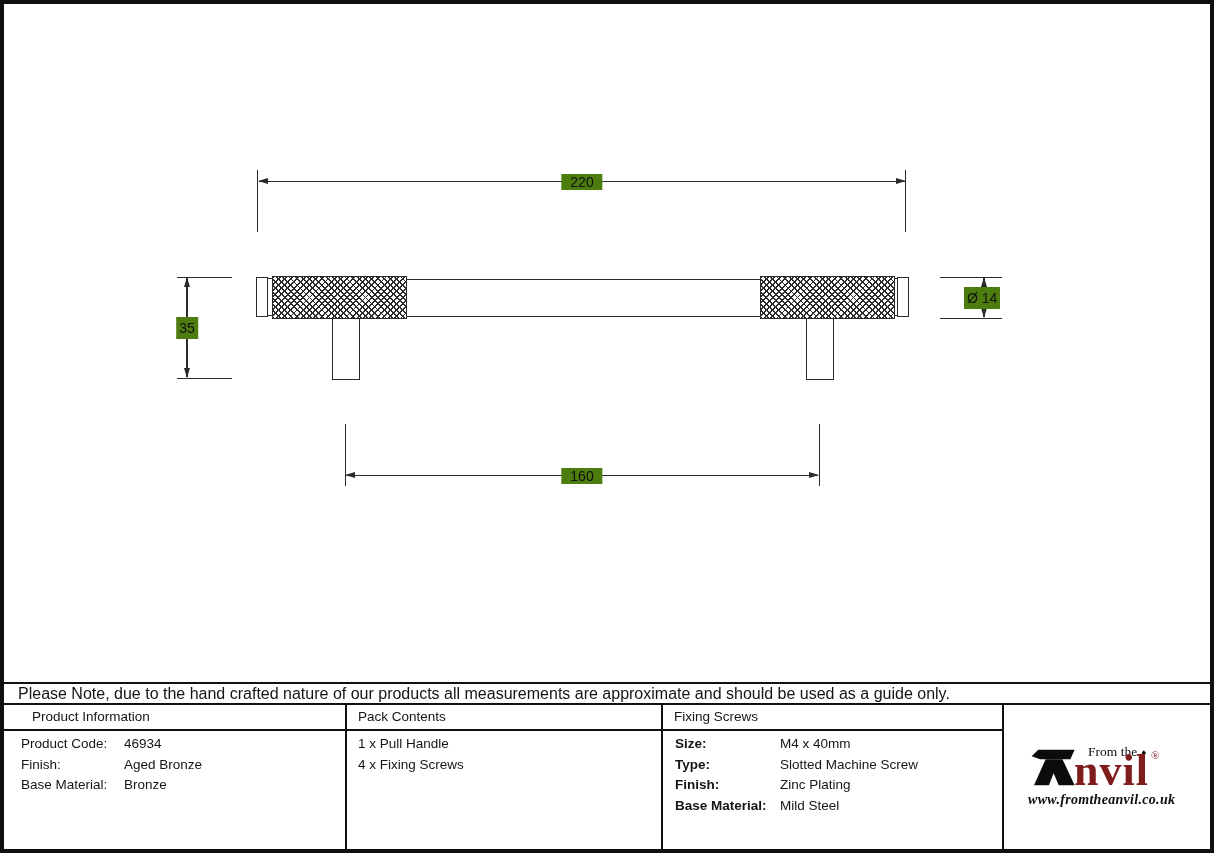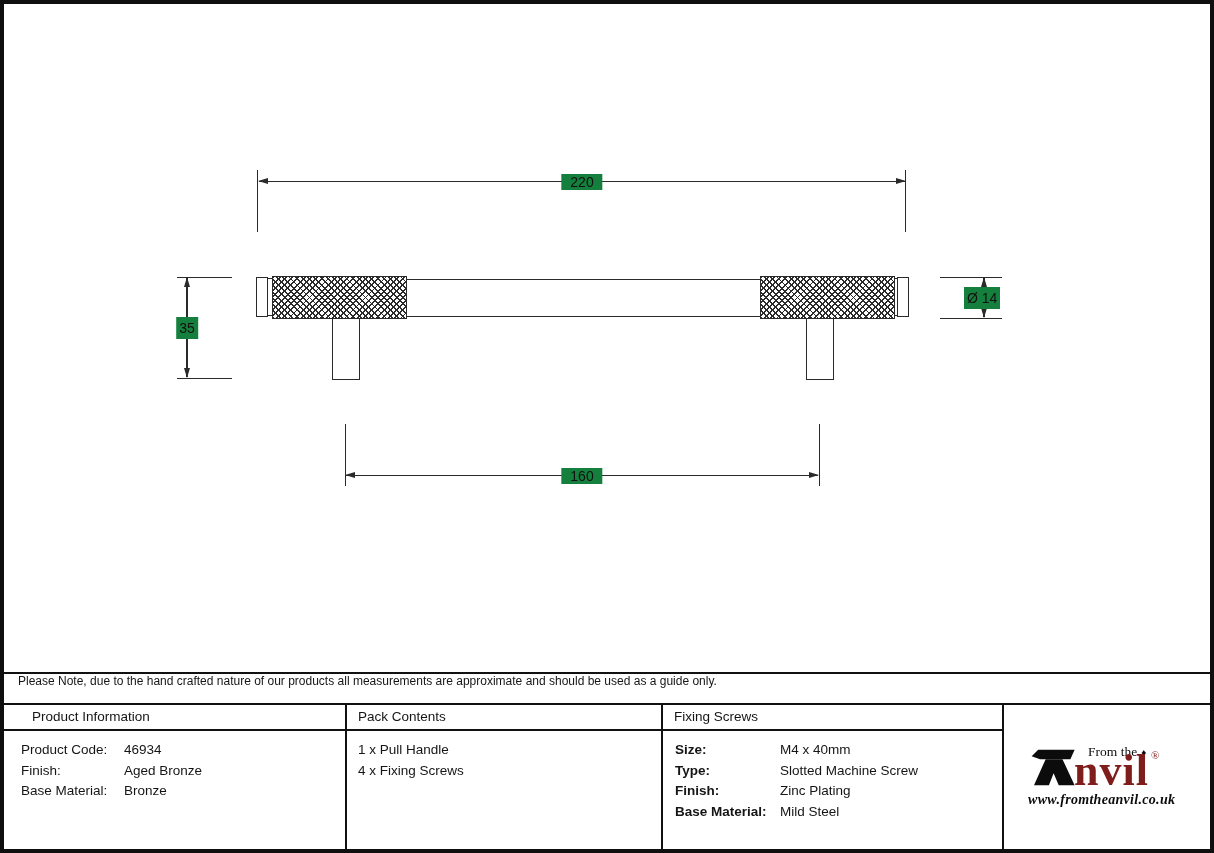--- a/index.html
+++ b/index.html
@@ -31,48 +31,48 @@
   .dim-h{position:absolute;height:0;}
   .dim-h .line{position:absolute;left:1px;right:1px;top:-0.65px;height:1.3px;background:var(--line);}
   .dim-v{position:absolute;width:0;}
   .dim-v .line{position:absolute;top:1px;bottom:1px;left:-0.65px;width:1.3px;background:var(--line);}
   .arr{position:absolute;width:0;height:0;}
   .arr.left {left:0;top:-3.5px;border-top:3.5px solid transparent;border-bottom:3.5px solid transparent;border-right:10px solid var(--line);}
   .arr.right{right:0;top:-3.5px;border-top:3.5px solid transparent;border-bottom:3.5px solid transparent;border-left:10px solid var(--line);}
   .arr.up   {top:0;left:-3.5px;border-left:3.5px solid transparent;border-right:3.5px solid transparent;border-bottom:10px solid var(--line);}
   .arr.down {bottom:0;left:-3.5px;border-left:3.5px solid transparent;border-right:3.5px solid transparent;border-top:10px solid var(--line);}
   .dim-lbl{
-    position:absolute;background:#15803d;color:#111;
+    position:absolute;background:#4d7c0f;color:#111;
     font-size:14px;line-height:16px;white-space:nowrap;
   }
   .dim-h .dim-lbl{left:50%;top:0;transform:translate(-50%,-50%);padding:0 9px;}
   .dim-v .dim-lbl{top:50%;left:0;transform:translate(-50%,-50%);padding:3px 3px;}
   
   .titleblock{position:absolute;left:0;right:0;bottom:0;}
   .note-row{
-    box-sizing:border-box;height:33px;
+    box-sizing:border-box;height:23px;
     border-top:2px solid var(--border);
     border-bottom:2px solid var(--border);
-    display:flex;align-items:flex-start;
-    padding-left:14px;font-size:12px;
+    display:flex;align-items:flex-end;
+    padding-left:14px;font-size:16px;
   }
   .grid{display:flex;height:144px;}
   .gcol{box-sizing:border-box;}
   .gcol.c1{width:343px;border-right:2px solid var(--border);}
   .gcol.c2{width:316px;border-right:2px solid var(--border);}
   .gcol.c3{width:341px;border-right:2px solid var(--border);}
   .gcol.c4{flex:1;display:flex;align-items:center;justify-content:center;}
   .ghdr{
     box-sizing:border-box;height:26px;line-height:24px;
     border-bottom:2px solid var(--border);
     font-size:13.5px;
   }
   .c1 .ghdr{padding-left:28px;}
   .c2 .ghdr,.c3 .ghdr{padding-left:11px;}
-  .gbody{padding-top:9px;font-size:13.5px;line-height:20.5px;}
+  .gbody{padding-top:3px;font-size:13.5px;line-height:20.5px;}
   .kv{display:flex;}
   .c1 .kv .k{flex:0 0 120px;padding-left:17px;box-sizing:border-box;}
   .c3 .kv .k{flex:0 0 117px;padding-left:12px;box-sizing:border-box;font-weight:bold;}
   .c2 .item{padding-left:11px;}
   
   .logo-block{position:relative;width:152px;height:64px;}
   .anvil-svg{position:absolute;left:0;top:2px;width:48px;height:42px;}
   .logo-fromthe{
     position:absolute;left:57px;top:-1px;
     font-family:"Liberation Serif",serif;font-size:13.5px;color:#0c0c0c;white-space:nowrap;

